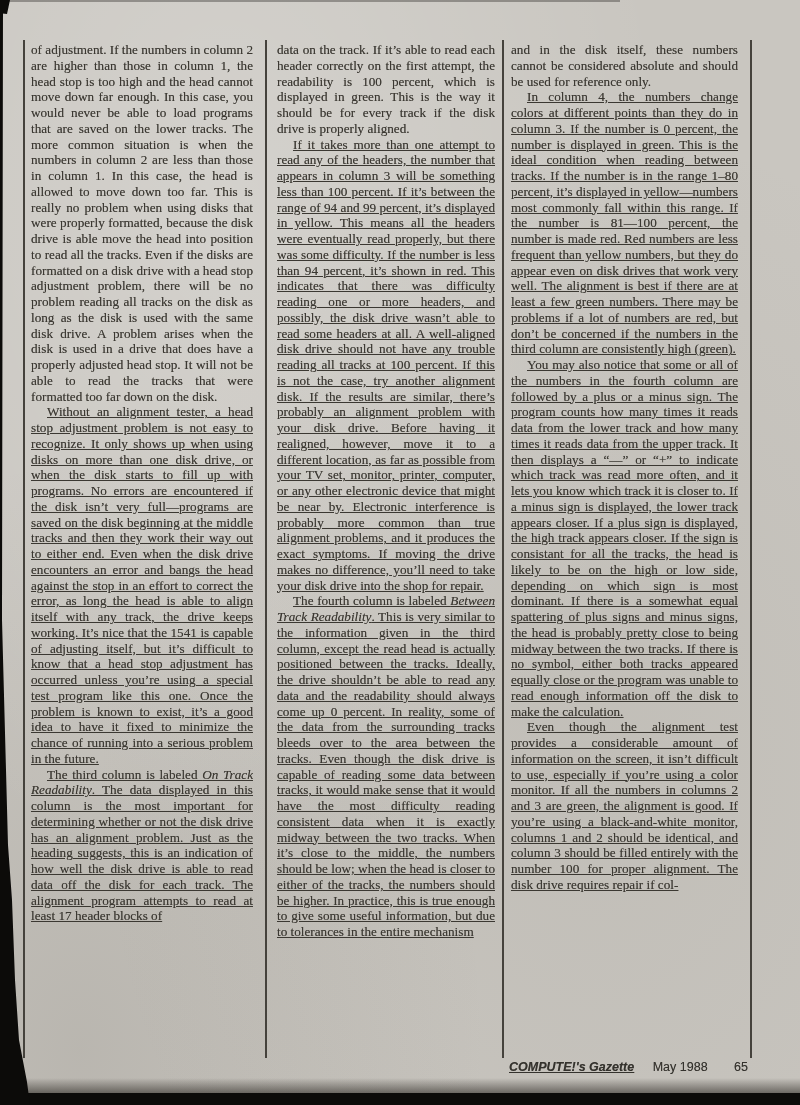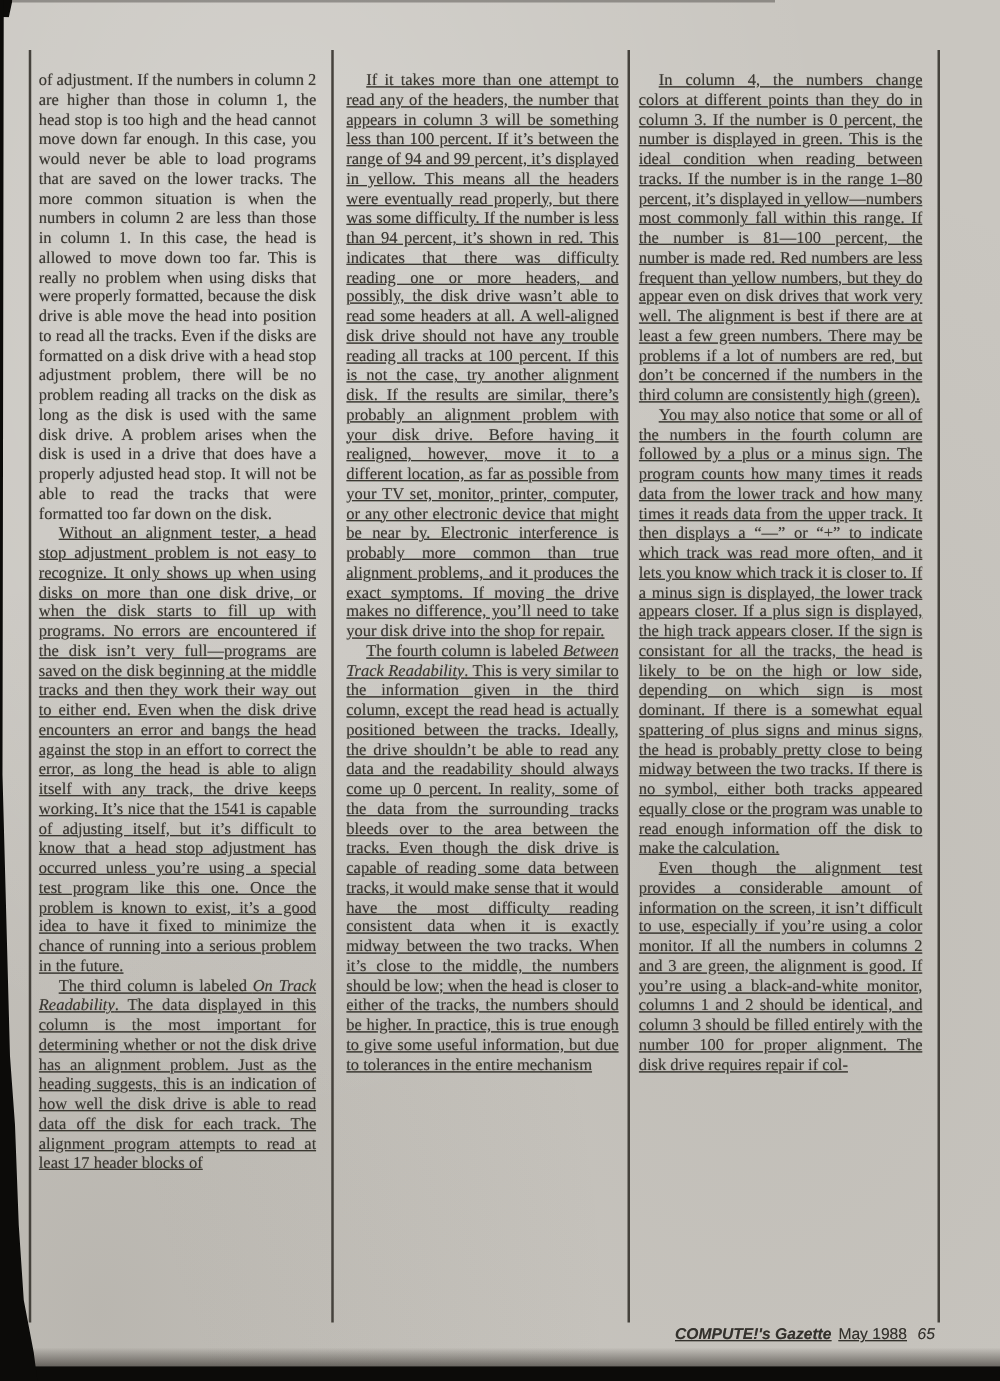--- a/index.html
+++ b/index.html
@@ -21,21 +21,21 @@
   .top-edge-line {
     position:absolute; left:0; top:0; width:620px; height:2px;
     background:rgba(30,27,22,0.35);
   }
   .col {
     position:absolute; top:42px; height:1018px; overflow:hidden;
     text-align:justify;
     font-size:13.2px; line-height:15.75px;
     color:#3b3832;
     text-shadow:0 0 0.6px rgba(59,56,50,0.55);
-    hyphens:auto;margin-top:14px; -webkit-hyphens:auto;
+    hyphens:auto; -webkit-hyphens:auto;
   }
   .col-1 { left:31px;  width:222px; }
   .col-2 { left:277px; width:218px; }
   .col-3 { left:511px; width:227px; }
   .col p { margin:0; }
   .col p.indent { text-indent:16px;text-decoration:underline; }
   .col span.italic { font-style:italic; }
   .rule {
     position:absolute; top:40px; width:1.5px; height:1018px;
     background:#45423c;
@@ -45,22 +45,22 @@
   .rule-mid2  { left:502px; }
   .rule-right { left:750px; }
   .footer {
     position:absolute; top:1060px; right:52px;
     font-family:"Liberation Sans", sans-serif;
     font-size:12.5px; color:#34322d;
     text-shadow:0 0 0.5px rgba(52,50,45,0.5);
     white-space:nowrap;
   }
   .footer .mag   { font-style:italic; font-weight:bold;text-decoration:underline; }
-  .footer .issue { margin-left:2px;text-decoration:underline; }
-  .footer .pnum  { margin-left:5px;font-style:italic; }
+  .footer .issue { margin-left:15px; }
+  .footer .pnum  { margin-left:23px; }
   .artifact { position:absolute; background:#0c0b09; }
   .blob-top-left { left:0; top:0; width:10px; height:14px;
     clip-path:polygon(0 0, 100% 0, 70% 100%, 0 95%); }
   .edge-left { left:0; top:0; width:30px; height:1105px;
     clip-path:polygon(0 0, 3px 0, 2px 620px, 8px 845px, 12px 900px, 15px 980px, 19px 1040px, 27px 1082px, 30px 1105px, 0 1105px); }
   .edge-bottom { left:0; top:1093px; width:800px; height:12px; }
   .edge-bottom-shadow {
     position:absolute; left:0; top:1078px; width:800px; height:15px;
     background:linear-gradient(to bottom, rgba(55,50,43,0), rgba(35,31,26,0.55));
   }
@@ -75,24 +75,26 @@
   <div class="rule rule-mid1"></div>
   <div class="rule rule-mid2"></div>
   <div class="rule rule-right"></div>
 
   <div class="col col-1">
       <p><span>of adjustment. If the numbers in column 2 are higher than those in column 1, the head stop is too high and the head cannot move down far enough. In this case, you would never be able to load programs that are saved on the lower tracks. The more common situation is when the numbers in column 2 are less than those in column 1. In this case, the head is allowed to move down too far. This is really no problem when using disks that were properly formatted, because the disk drive is able move the head into position to read all the tracks. Even if the disks are formatted on a disk drive with a head stop adjustment problem, there will be no problem reading all tracks on the disk as long as the disk is used with the same disk drive. A problem arises when the disk is used in a drive that does have a properly adjusted head stop. It will not be able to read the tracks that were formatted too far down on the disk.</span></p>
       <p class="indent"><span>Without an alignment tester, a head stop adjustment problem is not easy to recognize. It only shows up when using disks on more than one disk drive, or when the disk starts to fill up with programs. No errors are encountered if the disk isn’t very full—programs are saved on the disk beginning at the middle tracks and then they work their way out to either end. Even when the disk drive encounters an error and bangs the head against the stop in an effort to correct the error, as long the head is able to align itself with any track, the drive keeps working. It’s nice that the 1541 is capable of adjusting itself, but it’s difficult to know that a head stop adjustment has occurred unless you’re using a special test program like this one. Once the problem is known to exist, it’s a good idea to have it fixed to minimize the chance of running into a serious problem in the future.</span></p>
       <p class="indent"><span>The third column is labeled </span><span class="italic">On Track Readability</span><span>. The data displayed in this column is the most important for determining whether or not the disk drive has an alignment problem. Just as the heading suggests, this is an indication of how well the disk drive is able to read data off the disk for each track. The alignment program attempts to read at least 17 header blocks of</span></p>
     </div>
   <div class="col col-2">
+      <p><span>data on the track. If it’s able to read each header correctly on the first attempt, the readability is 100 percent, which is displayed in green. This is the way it should be for every track if the disk drive is properly aligned.</span></p>
       <p class="indent"><span>If it takes more than one attempt to read any of the headers, the number that appears in column 3 will be something less than 100 percent. If it’s between the range of 94 and 99 percent, it’s displayed in yellow. This means all the headers were eventually read properly, but there was some difficulty. If the number is less than 94 percent, it’s shown in red. This indicates that there was difficulty reading one or more headers, and possibly, the disk drive wasn’t able to read some headers at all. A well-aligned disk drive should not have any trouble reading all tracks at 100 percent. If this is not the case, try another alignment disk. If the results are similar, there’s probably an alignment problem with your disk drive. Before having it realigned, however, move it to a different location, as far as possible from your TV set, monitor, printer, computer, or any other electronic device that might be near by. Electronic interference is probably more common than true alignment problems, and it produces the exact symptoms. If moving the drive makes no difference, you’ll need to take your disk drive into the shop for repair.</span></p>
       <p class="indent"><span>The fourth column is labeled </span><span class="italic">Between Track Readability</span><span>. This is very similar to the information given in the third column, except the read head is actually positioned between the tracks. Ideally, the drive shouldn’t be able to read any data and the readability should always come up 0 percent. In reality, some of the data from the surrounding tracks bleeds over to the area between the tracks. Even though the disk drive is capable of reading some data between tracks, it would make sense that it would have the most difficulty reading consistent data when it is exactly midway between the two tracks. When it’s close to the middle, the numbers should be low; when the head is closer to either of the tracks, the numbers should be higher. In practice, this is true enough to give some useful information, but due to tolerances in the entire mechanism</span></p>
     </div>
   <div class="col col-3">
+      <p><span>and in the disk itself, these numbers cannot be considered absolute and should be used for reference only.</span></p>
       <p class="indent"><span>In column 4, the numbers change colors at different points than they do in column 3. If the number is 0 percent, the number is displayed in green. This is the ideal condition when reading between tracks. If the number is in the range 1–80 percent, it’s displayed in yellow—numbers most commonly fall within this range. If the number is 81—100 percent, the number is made red. Red numbers are less frequent than yellow numbers, but they do appear even on disk drives that work very well. The alignment is best if there are at least a few green numbers. There may be problems if a lot of numbers are red, but don’t be concerned if the numbers in the third column are consistently high (green).</span></p>
       <p class="indent"><span>You may also notice that some or all of the numbers in the fourth column are followed by a plus or a minus sign. The program counts how many times it reads data from the lower track and how many times it reads data from the upper track. It then displays a “—” or “+” to indicate which track was read more often, and it lets you know which track it is closer to. If a minus sign is displayed, the lower track appears closer. If a plus sign is displayed, the high track appears closer. If the sign is consistant for all the tracks, the head is likely to be on the high or low side, depending on which sign is most dominant. If there is a somewhat equal spattering of plus signs and minus signs, the head is probably pretty close to being midway between the two tracks. If there is no symbol, either both tracks appeared equally close or the program was unable to read enough information off the disk to make the calculation.</span></p>
       <p class="indent"><span>Even though the alignment test provides a considerable amount of information on the screen, it isn’t difficult to use, especially if you’re using a color monitor. If all the numbers in columns 2 and 3 are green, the alignment is good. If you’re using a black-and-white monitor, columns 1 and 2 should be identical, and column 3 should be filled entirely with the number 100 for proper alignment. The disk drive requires repair if col-</span></p>
     </div>
 
   <div class="footer">
     <span class="mag">COMPUTE!'s Gazette</span>
     <span class="issue">May 1988</span>
     <span class="pnum">65</span>
   </div>

